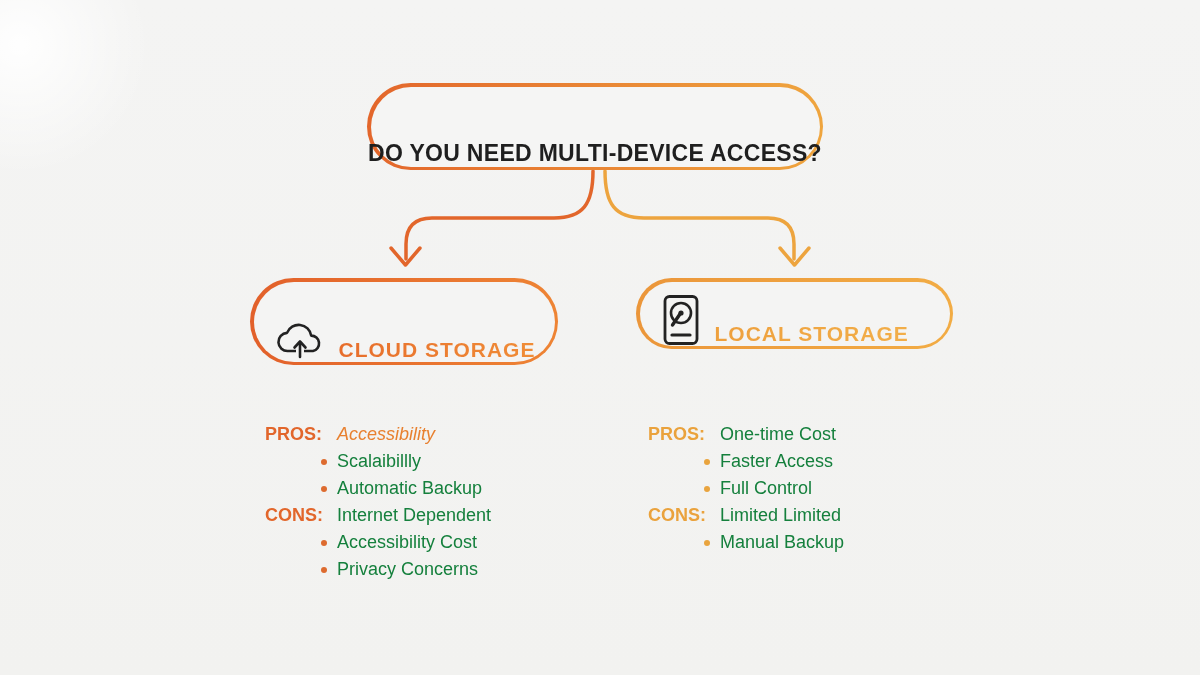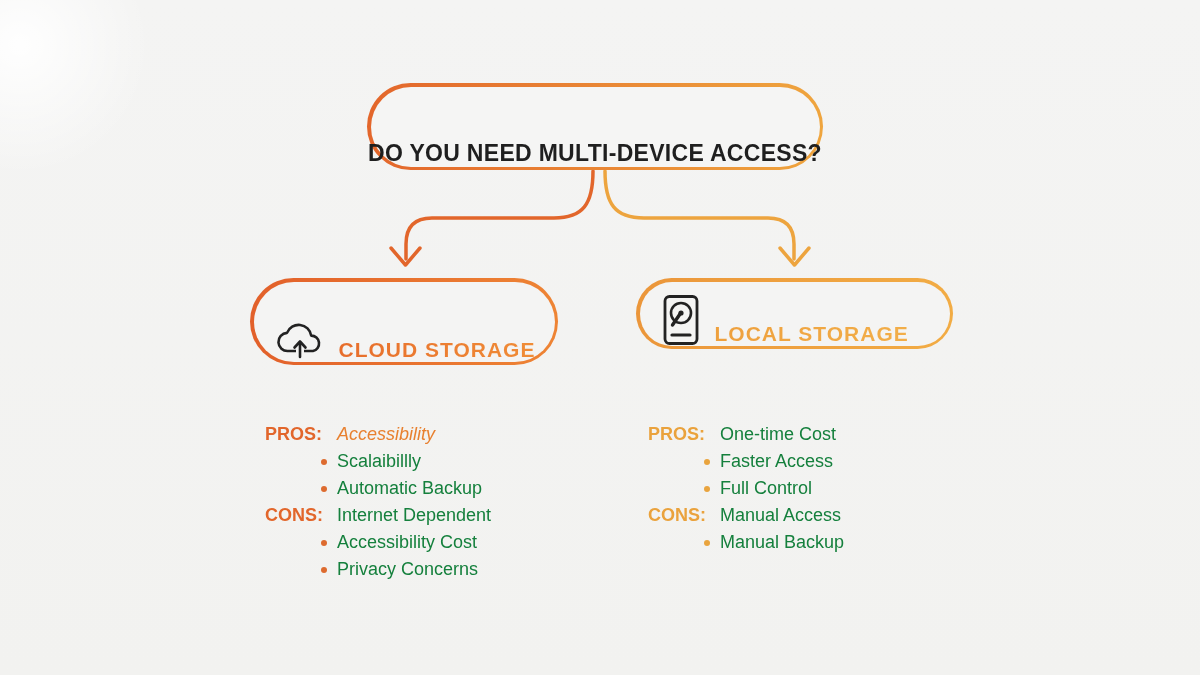--- a/index.html
+++ b/index.html
@@ -131,17 +131,17 @@
     <span class="pc-label">PROS:</span>
     <ul class="pc-items">
       <li>One-time Cost</li>
       <li class="bulleted">Faster Access</li>
       <li class="bulleted">Full Control</li>
     </ul>
   </div>
   <div class="pc-row">
     <span class="pc-label">CONS:</span>
     <ul class="pc-items">
-      <li>Manual Access</li>
+      <li>Limited Limited</li>
       <li class="bulleted">Manual Backup</li>
     </ul>
   </div>
 </div>
 
 </body></html>

